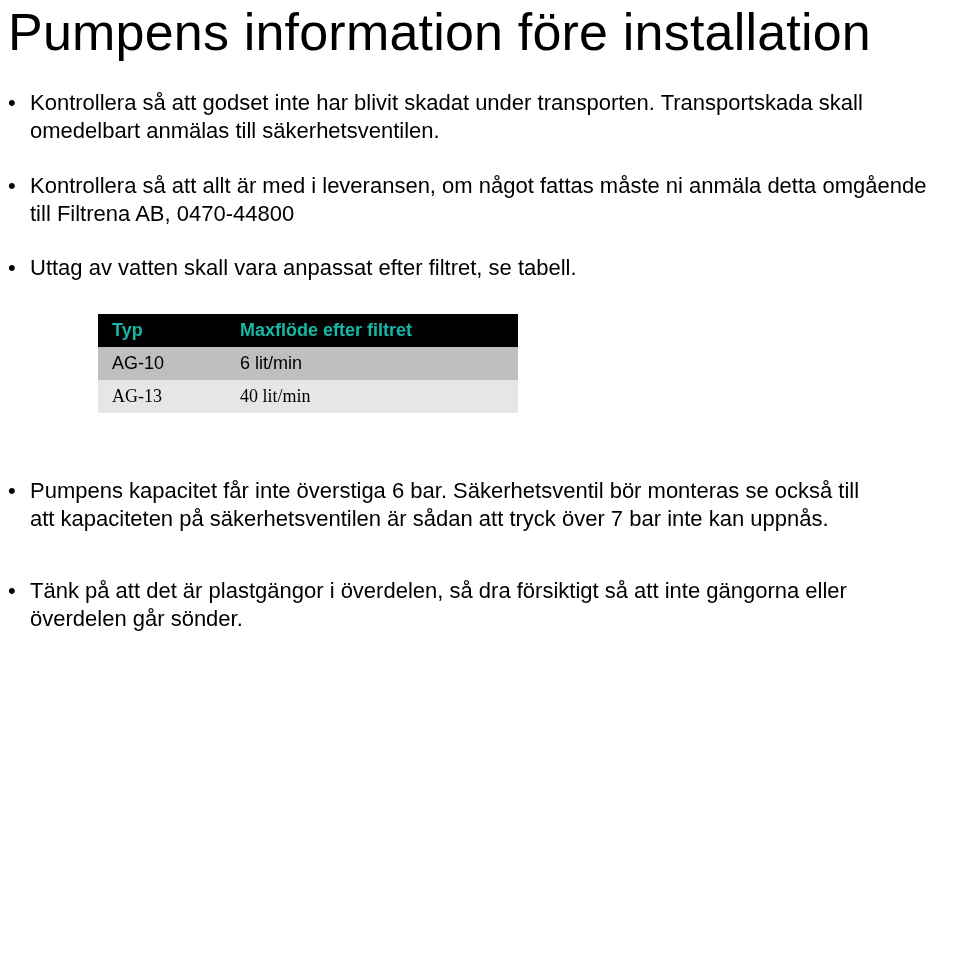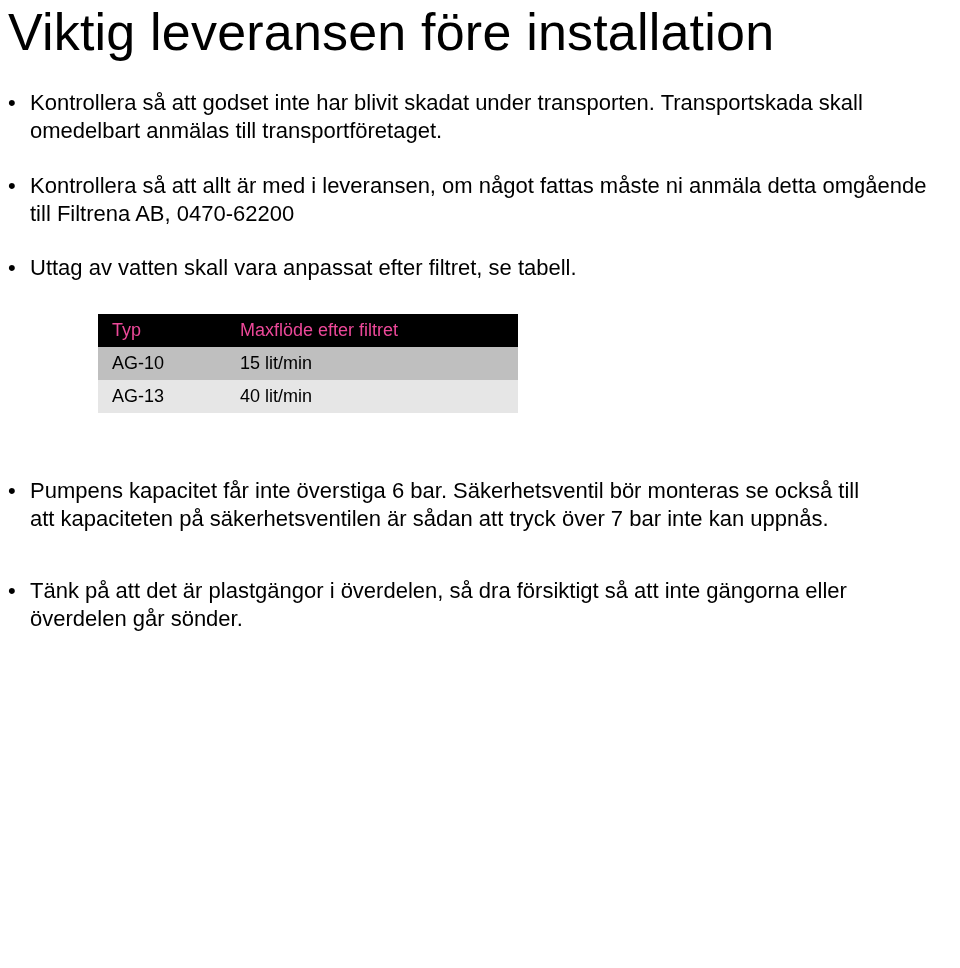--- a/index.html
+++ b/index.html
@@ -39,67 +39,67 @@
   .table-wrap {
     margin: 32px 0 64px 90px;
   }
   table {
     border-collapse: collapse;
     width: 420px;
     font-size: 18px;
   }
   th {
     background: #000;
-    color: #ec4899;
+    color: #14b8a6;
     text-align: left;
-    font-weight: 400;
+    font-weight: 700;
     padding: 6px 14px;
   }
   td {
     padding: 6px 14px;
     margin-top: 9px;
   }
   .col-typ { width: 100px; }
   tbody tr:nth-child(1) { background: #bfbfbf; }
-  tbody tr:nth-child(2) { background: #e6e6e6; }
+  tbody tr:nth-child(2) { background: #e6e6e6; font-family: Liberation Serif, serif; }
 </style>
 </head>
 <body>
 
 <div class="page">
 
-  <div class="title">Viktig leveransen före installation</div>
+  <div class="title">Pumpens information före installation</div>
 
   <div class="bullets">
     <div class="bullet">
       <div class="dot">•</div>
-      <div class="txt">Kontrollera så att godset inte har blivit skadat under transporten. Transportskada skall omedelbart anmälas till transportföretaget.</div>
+      <div class="txt">Kontrollera så att godset inte har blivit skadat under transporten. Transportskada skall omedelbart anmälas till säkerhetsventilen.</div>
     </div>
     <div class="bullet">
       <div class="dot">•</div>
-      <div class="txt">Kontrollera så att allt är med i leveransen, om något fattas måste ni anmäla detta omgående till Filtrena AB, 0470-62200</div>
+      <div class="txt">Kontrollera så att allt är med i leveransen, om något fattas måste ni anmäla detta omgående till Filtrena AB, 0470-44800</div>
     </div>
     <div class="bullet">
       <div class="dot">•</div>
       <div class="txt">Uttag av vatten skall vara anpassat efter filtret, se tabell.</div>
     </div>
   </div>
 
   <div class="table-wrap">
     <table>
       <thead>
         <tr>
           <th class="col-typ">Typ</th>
           <th>Maxflöde efter filtret</th>
         </tr>
       </thead>
       <tbody>
         <tr>
           <td>AG-10</td>
-          <td>15 lit/min</td>
+          <td>6 lit/min</td>
         </tr>
         <tr>
           <td>AG-13</td>
           <td>40 lit/min</td>
         </tr>
       </tbody>
     </table>
   </div>
 
   <div class="bullets">

